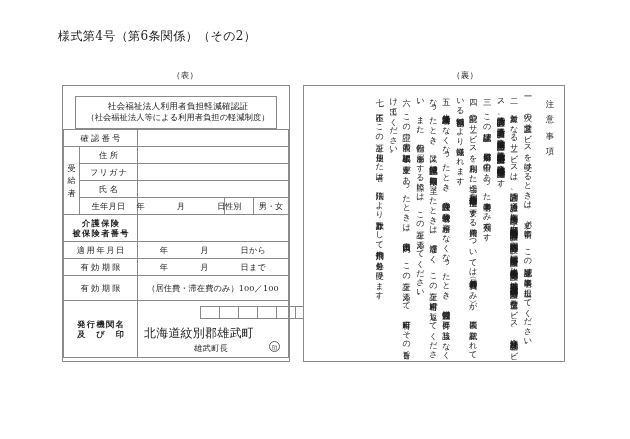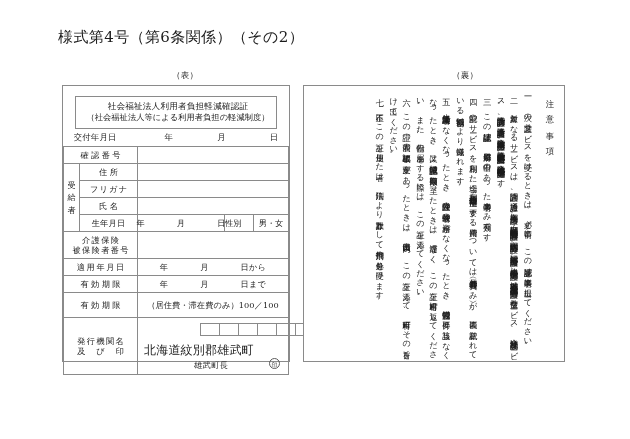--- a/index.html
+++ b/index.html
@@ -15,21 +15,21 @@
     color: #1b1b1b;
     position: relative;
     overflow: hidden;
   }
 
   
   #form-code {
     position: absolute;
     left: 58px;
     top: 28px;
-    font-size: 15px;
+    font-size: 12px;
     letter-spacing: 0.4px;
     white-space: nowrap;
   }
 
   .side-caption {
     position: absolute;
     font-size: 8.5px;
     letter-spacing: 0.3px;
   }
   #caption-omote { left: 172px; top: 70px; }
@@ -127,21 +127,21 @@
   }
   td.value-cell { background: #fff; }
 
   td.two-line {
     line-height: 1.3;
     text-align: center;
     letter-spacing: 1.4px;
     text-indent: 1.4px;
     font-size: 8.2px;
   }
-  td.two-line span { display: block; white-space: nowrap; }
+  td.two-line span { display: block; white-space: nowrap; font-weight: bold; }
 
   .dmy {
     display: flex;
     align-items: center;
     justify-content: center;
     font-size: 8.2px;
     letter-spacing: 0.2px;
   }
   .dmy .u { margin: 0 16px; }
   .dmy .u.first { margin-left: 0; }
@@ -262,26 +262,20 @@
 <div class="side-caption" id="caption-omote">（表）</div>
 <div class="side-caption" id="caption-ura">（裏）</div>
 
 <div id="front-panel">
 
   <div id="title-box">
     <span id="title-main">社会福祉法人利用者負担軽減確認証</span>
     <span id="title-sub">（社会福祉法人等による利用者負担の軽減制度）</span>
   </div>
 
-  <div id="issue-date-row">
-    <span class="lbl">交付年月日</span>
-    <span class="unit">年</span>
-    <span class="unit">月</span>
-    <span class="unit">日</span>
-  </div>
 
   <table class="form-grid">
     <colgroup>
       <col style="width:16px">
       <col style="width:58px">
       <col>
     </colgroup>
 
     <tbody>
         <tr>

